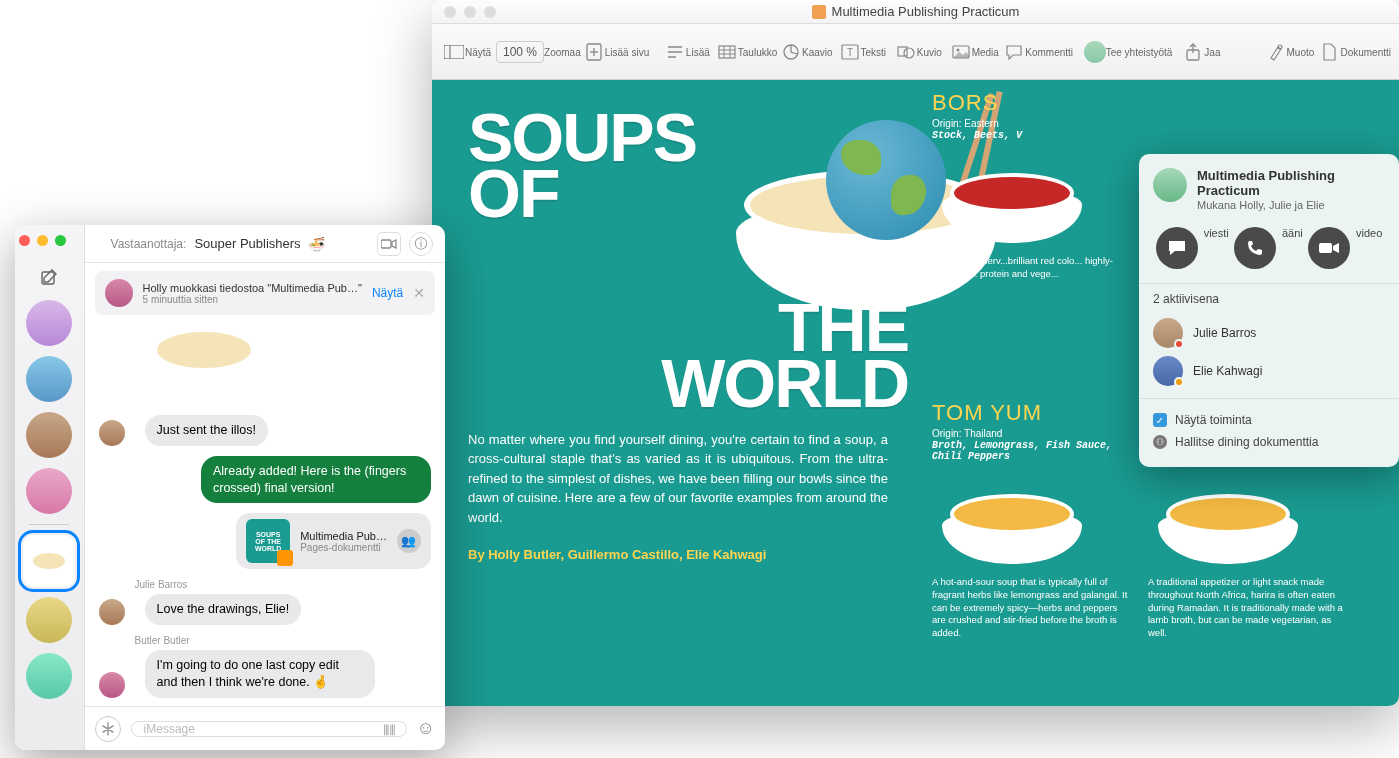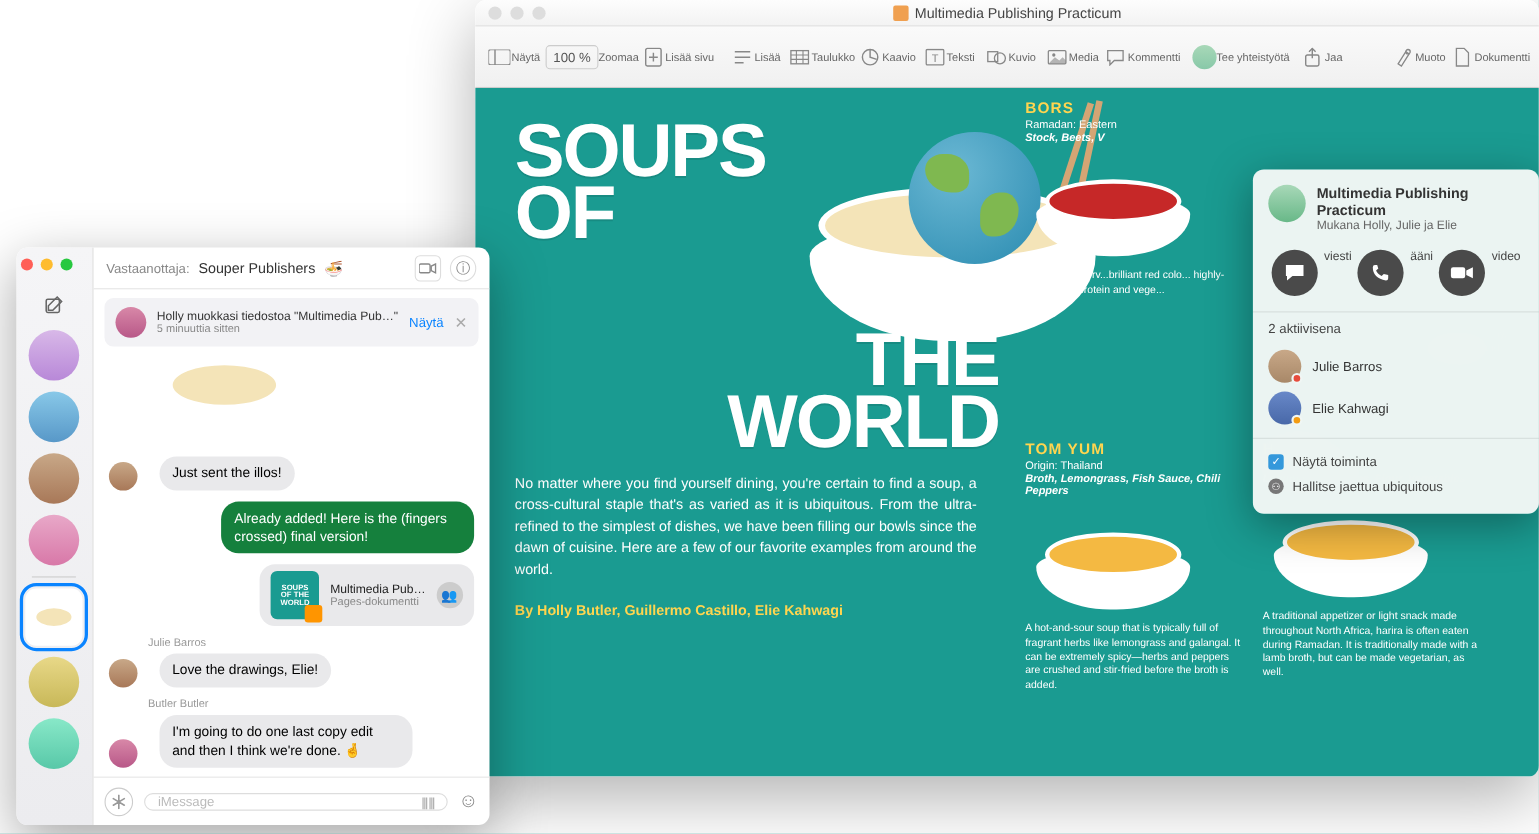--- a/index.html
+++ b/index.html
@@ -28,23 +28,23 @@
 .bowl-illus .chops { position:absolute; top:0; right:30px; width:6px; height:160px; background:#d4a574; transform:rotate(12deg); }
 .bowl-illus .chops2 { position:absolute; top:0; right:46px; width:6px; height:160px; background:#d4a574; transform:rotate(18deg); }
 .bowl-illus .globe { position:absolute; top:30px; right:70px; width:120px; height:120px; border-radius:50%; background:radial-gradient(circle at 35% 30%, #6bb8d4, #2a8bb0); }
 .bowl-illus .globe::before { content:""; position:absolute; top:20px; left:15px; width:40px; height:35px; background:#7fb850; border-radius:40% 50% 30% 60%; }
 .bowl-illus .globe::after { content:""; position:absolute; top:55px; right:20px; width:35px; height:40px; background:#7fb850; border-radius:50% 40% 60% 30%; }
 
 .intro { font-size:13px; line-height:1.5; max-width:420px; margin-top:18px; text-align:justify; }
 .author { font-size:13px; font-weight:bold; color:#ffd54f; margin-top:20px; }
 
 .soup-card { position:absolute; width:200px; }
-.soup-card h3 { font-family:"Arial Black",sans-serif; font-weight:700; font-size:14px; color:#ffd54f; letter-spacing:1px; }
+.soup-card h3 { font-family:"Arial Black",sans-serif; font-weight:400; font-size:22px; color:#ffd54f; letter-spacing:1px; }
 .soup-card .origin { font-size:10px; color:#fff; margin-top:2px; }
-.soup-card .ing { font-size:10px; font-style:italic; font-weight:bold; color:#fff; margin-top:1px; }
+.soup-card .ing { font-size:10px; font-style:italic; font-weight:bold; color:#fff; margin-top:1px;font-family:Liberation Mono, monospace; }
 .soup-card .mini-bowl { width:160px; height:90px; margin:12px 0; position:relative; }
 .mini-bowl .mb { position:absolute; bottom:0; left:10px; width:140px; height:55px; background:#fff; border-radius:50% 50% 48% 48% / 30% 30% 70% 70%; }
 .mini-bowl.red .mr { position:absolute; bottom:30px; left:18px; width:124px; height:40px; background:#c62828; border-radius:50%; border:4px solid #fff; }
 .mini-bowl.yellow .mr { position:absolute; bottom:30px; left:18px; width:124px; height:40px; background:#f4b942; border-radius:50%; border:4px solid #fff; }
 .soup-card .desc { font-size:9.5px; line-height:1.35; color:#fff; }
 
 
 .collab-pop { position:absolute; right:0; top:74px; width:260px; background:rgba(240,246,244,0.98); border-radius:10px; box-shadow:0 10px 40px rgba(0,0,0,0.35); padding:14px 0 0; color:#333; backdrop-filter:blur(20px); z-index:20; }
 .collab-pop .hdr { display:flex; gap:10px; padding:0 14px 12px; }
 .collab-pop .hdr .av { width:34px; height:34px; border-radius:50%; background:linear-gradient(#a8d8b8,#68b888); flex-shrink:0; }
@@ -69,21 +69,21 @@
 .msg-sidebar { width:75px; background:linear-gradient(#f5f5f7,#ececef); border-right:1px solid #ddd; display:flex; flex-direction:column; align-items:center; padding-top:10px; gap:10px; }
 .msg-sidebar .tl { display:flex; gap:7px; margin-bottom:8px; margin-left:-14px; }
 .msg-sidebar .tl span { width:11px; height:11px; border-radius:50%; }
 .msg-sidebar .compose { width:26px; height:26px; display:flex; align-items:center; justify-content:center; color:#666; cursor:pointer; font-size:16px; }
 .sb-avatar { width:46px; height:46px; border-radius:50%; cursor:pointer; }
 .sb-avatar.sel { outline:3px solid #0a84ff; outline-offset:2px; border-radius:10px; width:52px; height:52px; }
 .sb-divider { width:40px; height:1px; background:#ccc; }
 
 .msg-main { flex:1; display:flex; flex-direction:column; }
 .msg-header { height:38px; display:flex; align-items:center; padding:0 12px; border-bottom:1px solid #e5e5e5; gap:8px; }
-.msg-header .to { font-size:12px; color:#888; }
+.msg-header .to { font-size:12px; color:#888;margin-left:14px; }
 .msg-header .name { font-size:13px; color:#333; }
 .msg-header .grp-ico { font-size:14px; }
 .msg-header .sp { flex:1; }
 .msg-header .hico { width:24px; height:24px; display:flex; align-items:center; justify-content:center; color:#888; cursor:pointer; border:1px solid #ddd; border-radius:5px; font-size:13px; }
 
 .msg-notify { margin:8px 10px; background:#f2f2f5; border-radius:8px; padding:8px 10px; display:flex; align-items:center; gap:10px; }
 .msg-notify .nav { width:28px; height:28px; border-radius:50%; background:#d4a; flex-shrink:0; }
 .msg-notify .nt { flex:1; font-size:11px; color:#333; overflow:hidden; }
 .msg-notify .nt .l1 { white-space:nowrap; overflow:hidden; text-overflow:ellipsis; }
 .msg-notify .nt .l2 { color:#888; font-size:10px; }
@@ -280,21 +280,21 @@
     </div>
     <div class="hero-title" style="text-align:right;max-width:440px;margin-left:0;margin-top:-30px">
       <span>THE</span><br>
       <span>WORLD</span>
     </div>
     <div class="intro">No matter where you find yourself dining, you're certain to find a soup, a cross-cultural staple that's as varied as it is ubiquitous. From the ultra-refined to the simplest of dishes, we have been filling our bowls since the dawn of cuisine. Here are a few of our favorite examples from around the world.</div>
     <div class="author">By Holly Butler, Guillermo Castillo, Elie Kahwagi</div>
 
     <div class="soup-card" style="top:10px;left:500px">
       <h3>BORS</h3>
-      <div class="origin">Ramadan: Eastern</div>
+      <div class="origin">Origin: Eastern</div>
       <div class="ing">Stock, Beets, V</div>
       <div class="mini-bowl red">
           <div class="mb"></div>
           <div class="mr"></div>
         </div>
       <div class="desc">A tart soup, serv...brilliant red colo... highly-flexible, t... protein and vege...</div>
     </div>
     <div class="soup-card" style="top:218px;left:850px;width:100px">
       <div class="desc">...ceous soup ...cally, meat. Its ...ted, and there ...reparation.</div>
     </div>
@@ -369,21 +369,21 @@
           <div class="pn">Elie Kahwagi</div>
         </div>
       </div>
       <div class="collab-foot">
         <div class="row">
           <span class="chk">✓</span>
           <span>Näytä toiminta</span>
         </div>
         <div class="row">
           <span style="width:14px;height:14px;border-radius:50%;background:#777;display:inline-flex;align-items:center;justify-content:center;color:#fff;font-size:9px">⚇</span>
-          <span>Hallitse jaettua ubiquitous</span>
+          <span>Hallitse dining dokumenttia</span>
         </div>
       </div>
     </div>
   </div>
 </div>
 
 <div class="msg-window">
   <div class="msg-sidebar">
     <div class="tl">
       <span style="background:#ff5f57"></span>

